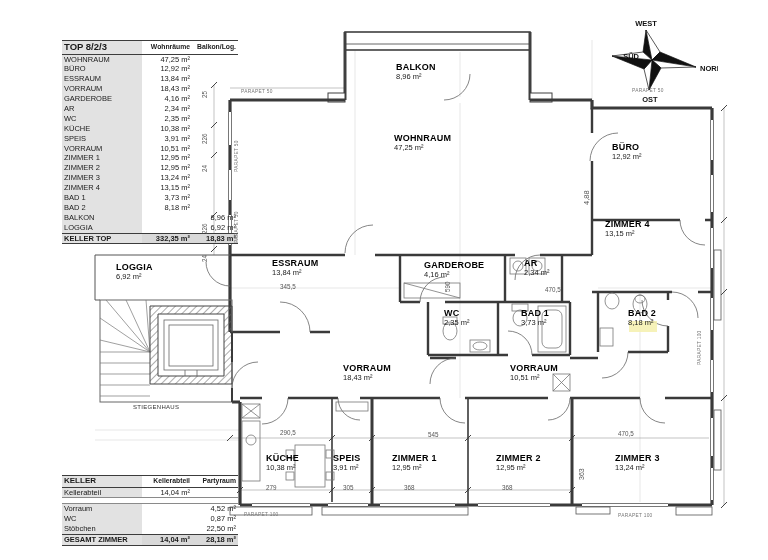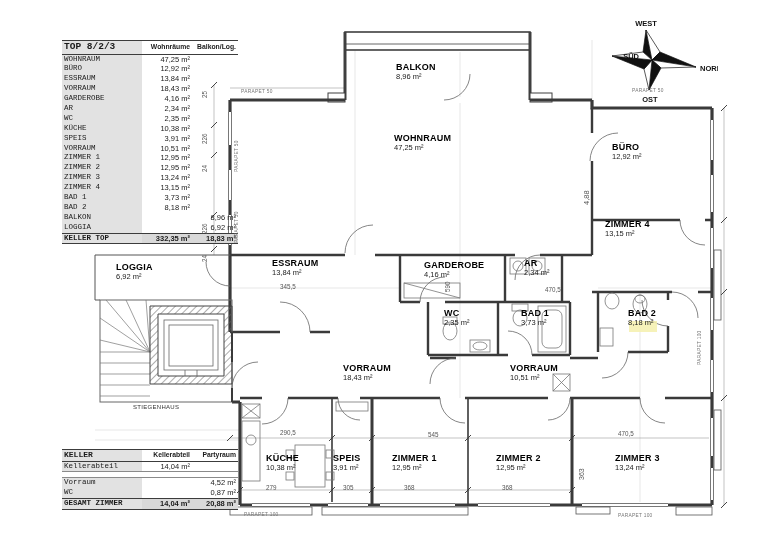--- a/index.html
+++ b/index.html
@@ -2,32 +2,32 @@
 <html><head>
 <meta charset="utf-8">
 <style>
   html,body{margin:0;padding:0;background:#fff;}
   .page{position:relative;width:768px;height:560px;background:#ffffff;overflow:hidden;
         font-family:"Liberation Sans",sans-serif;color:#111;}
   svg{position:absolute;left:0;top:0;}
   
   .tbl{position:absolute;border-collapse:collapse;font-size:7.5px;line-height:1.32;color:#1a1a1a;}
   .tbl td{padding:0 2px;vertical-align:middle;}
-  .tbl .lab{background:#e2e2e2;width:76px;font-family:Liberation Mono, monospace;}
+  .tbl .lab{background:#e2e2e2;width:76px;}
   .tbl .va{width:46px;text-align:right;}
   .tbl .vb{width:42px;text-align:right;}
   .tbl thead td{border-top:1.6px solid #3c3c3c;border-bottom:1.4px solid #3c3c3c;font-weight:bold;}
   .tbl thead .ttl{font-size:9.5px;}
   .tbl thead .va,.tbl thead .vb{font-size:6.8px;}
   .tbl tfoot td{border-top:1.5px solid #3c3c3c;border-bottom:1.6px solid #3c3c3c;
                 font-weight:bold;background:#d9d9d9;}
   .tbl .gap td{height:5px;background:#fff;border-bottom:1px solid #8a8a8a;}
   .tbl .u td{border-bottom:1px solid #8a8a8a;}
   #top-table{left:62px;top:40px;}
-  #keller-table{left:62px;top:449px;}
+  #keller-table{left:62px;top:475px;}
   
   .room{position:absolute;white-space:nowrap;}
   .rn{font-weight:bold;font-size:9px;letter-spacing:.2px;color:#000;}
   .ra{font-size:7.5px;color:#222;}
   .small-label{position:absolute;font-size:6px;color:#333;letter-spacing:.3px;}
   
   .dim{position:absolute;font-size:6.3px;color:#555;white-space:nowrap;}
   .dimv{transform:rotate(-90deg);transform-origin:0 0;}
   .par{position:absolute;font-size:4.8px;color:#777;letter-spacing:.3px;white-space:nowrap;}
   .parv{transform:rotate(-90deg);transform-origin:0 0;}
@@ -392,26 +392,31 @@
         <tr>
           <td class="lab">Vorraum</td>
           <td class="va"></td>
           <td class="vb">4,52 m²</td>
         </tr>
         <tr>
           <td class="lab">WC</td>
           <td class="va"></td>
           <td class="vb">0,87 m²</td>
         </tr>
+        <tr>
+          <td class="lab">Stöbchen</td>
+          <td class="va"></td>
+          <td class="vb">22,50 m²</td>
+        </tr>
       </tbody>
     <tfoot>
       <tr>
         <td class="lab">GESAMT ZIMMER</td>
         <td class="va">14,04 m²</td>
-        <td class="vb">20,88 m²</td>
+        <td class="vb">28,18 m²</td>
       </tr>
     </tfoot>
   </table>
 
   <div class="hl" style="left:629px;top:321px;width:28px;height:11px"></div>
 
   <div class="room" style="left:396px;top:62px">
       <div class="rn">BALKON</div>
       <div class="ra">8,96 m²</div>
     </div>

